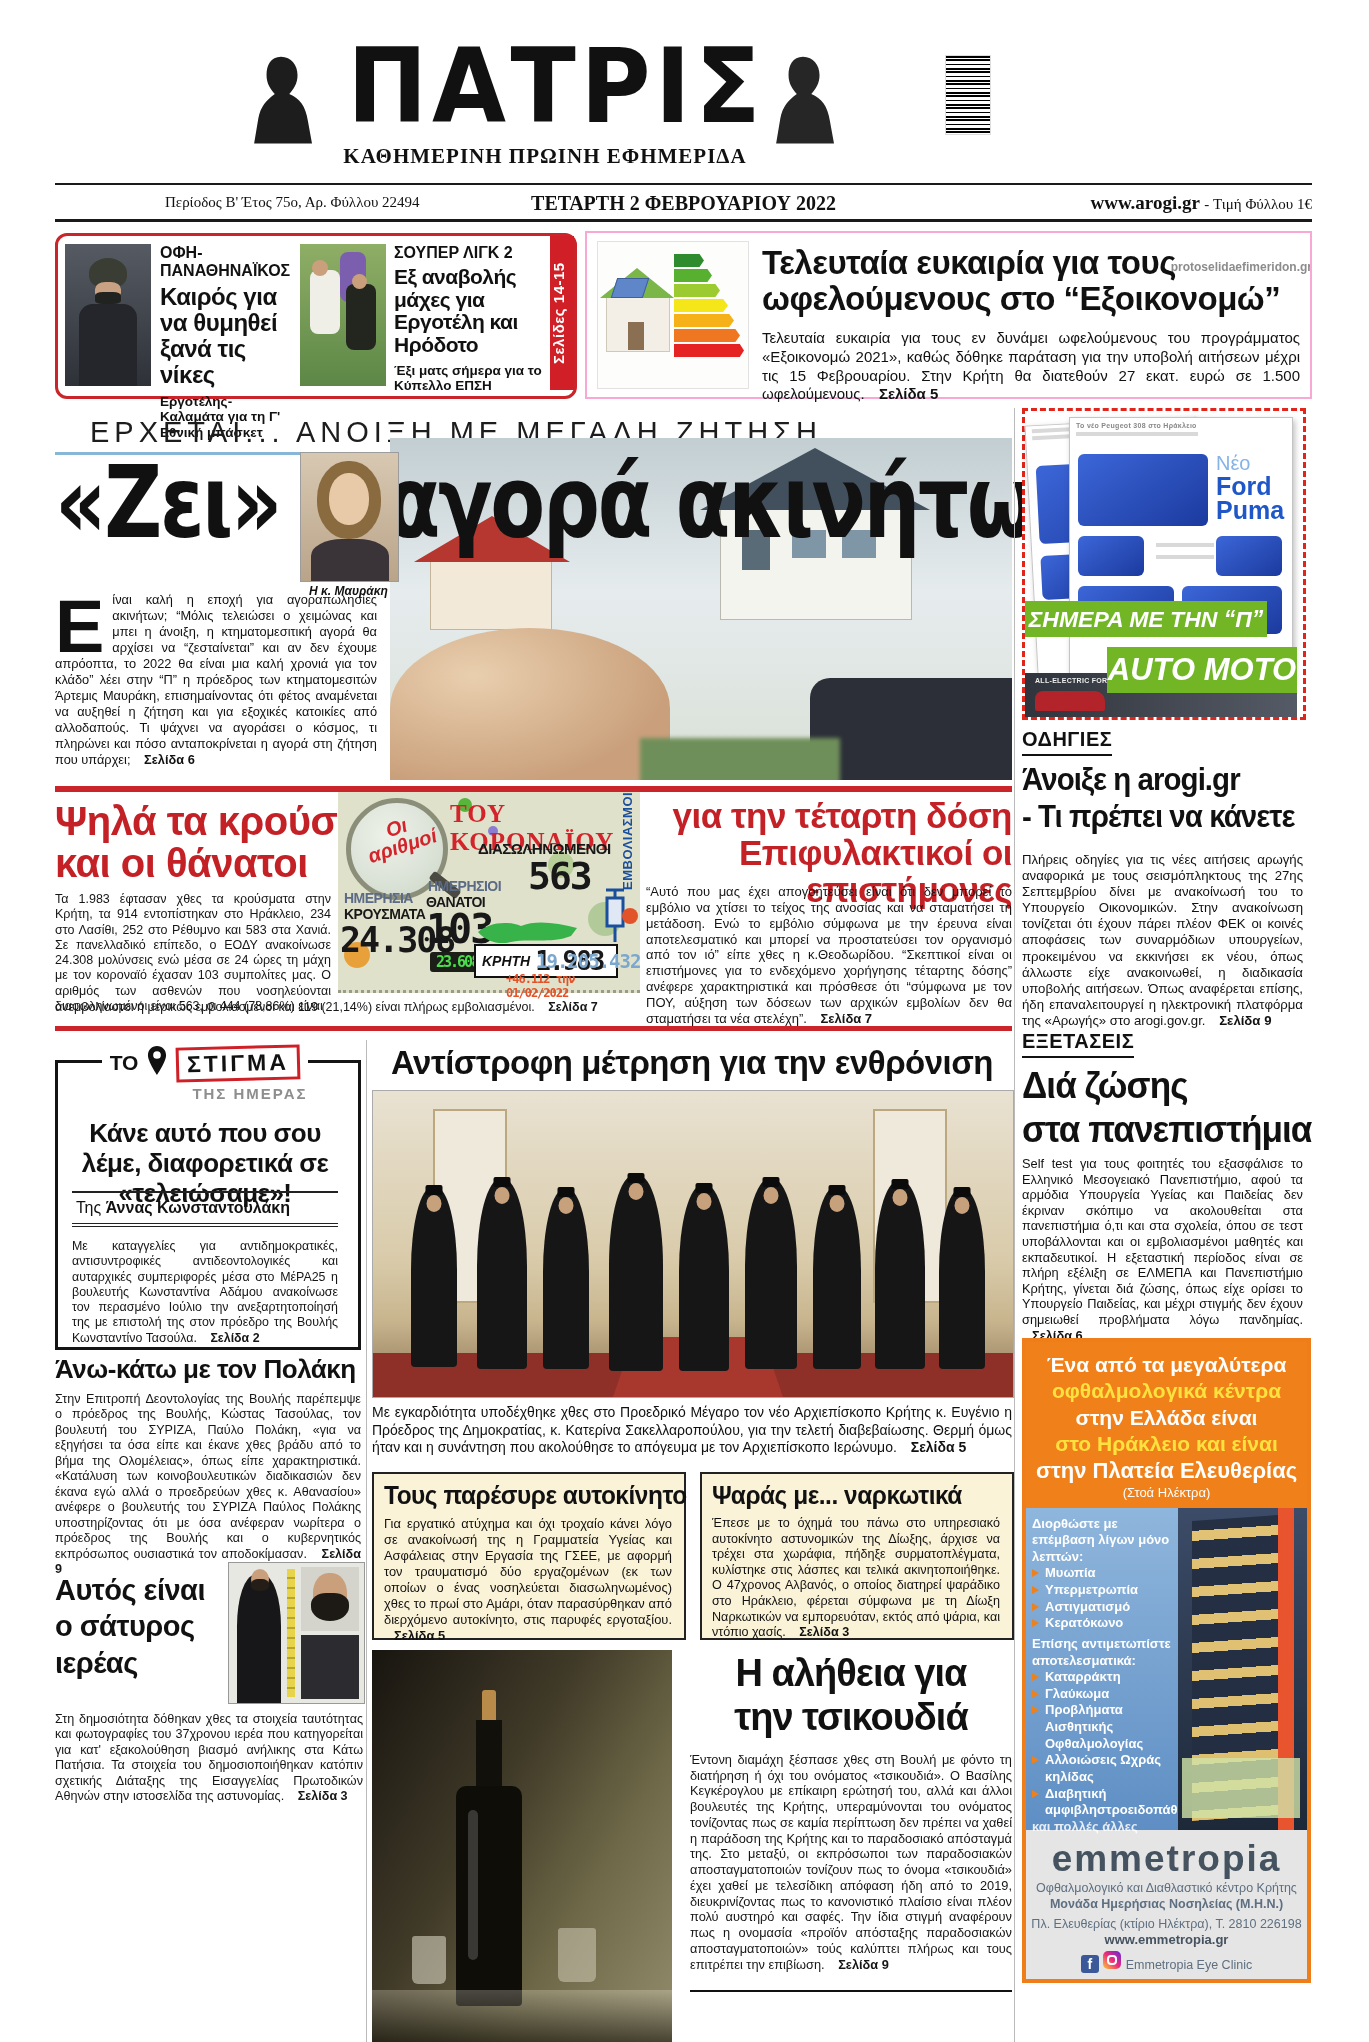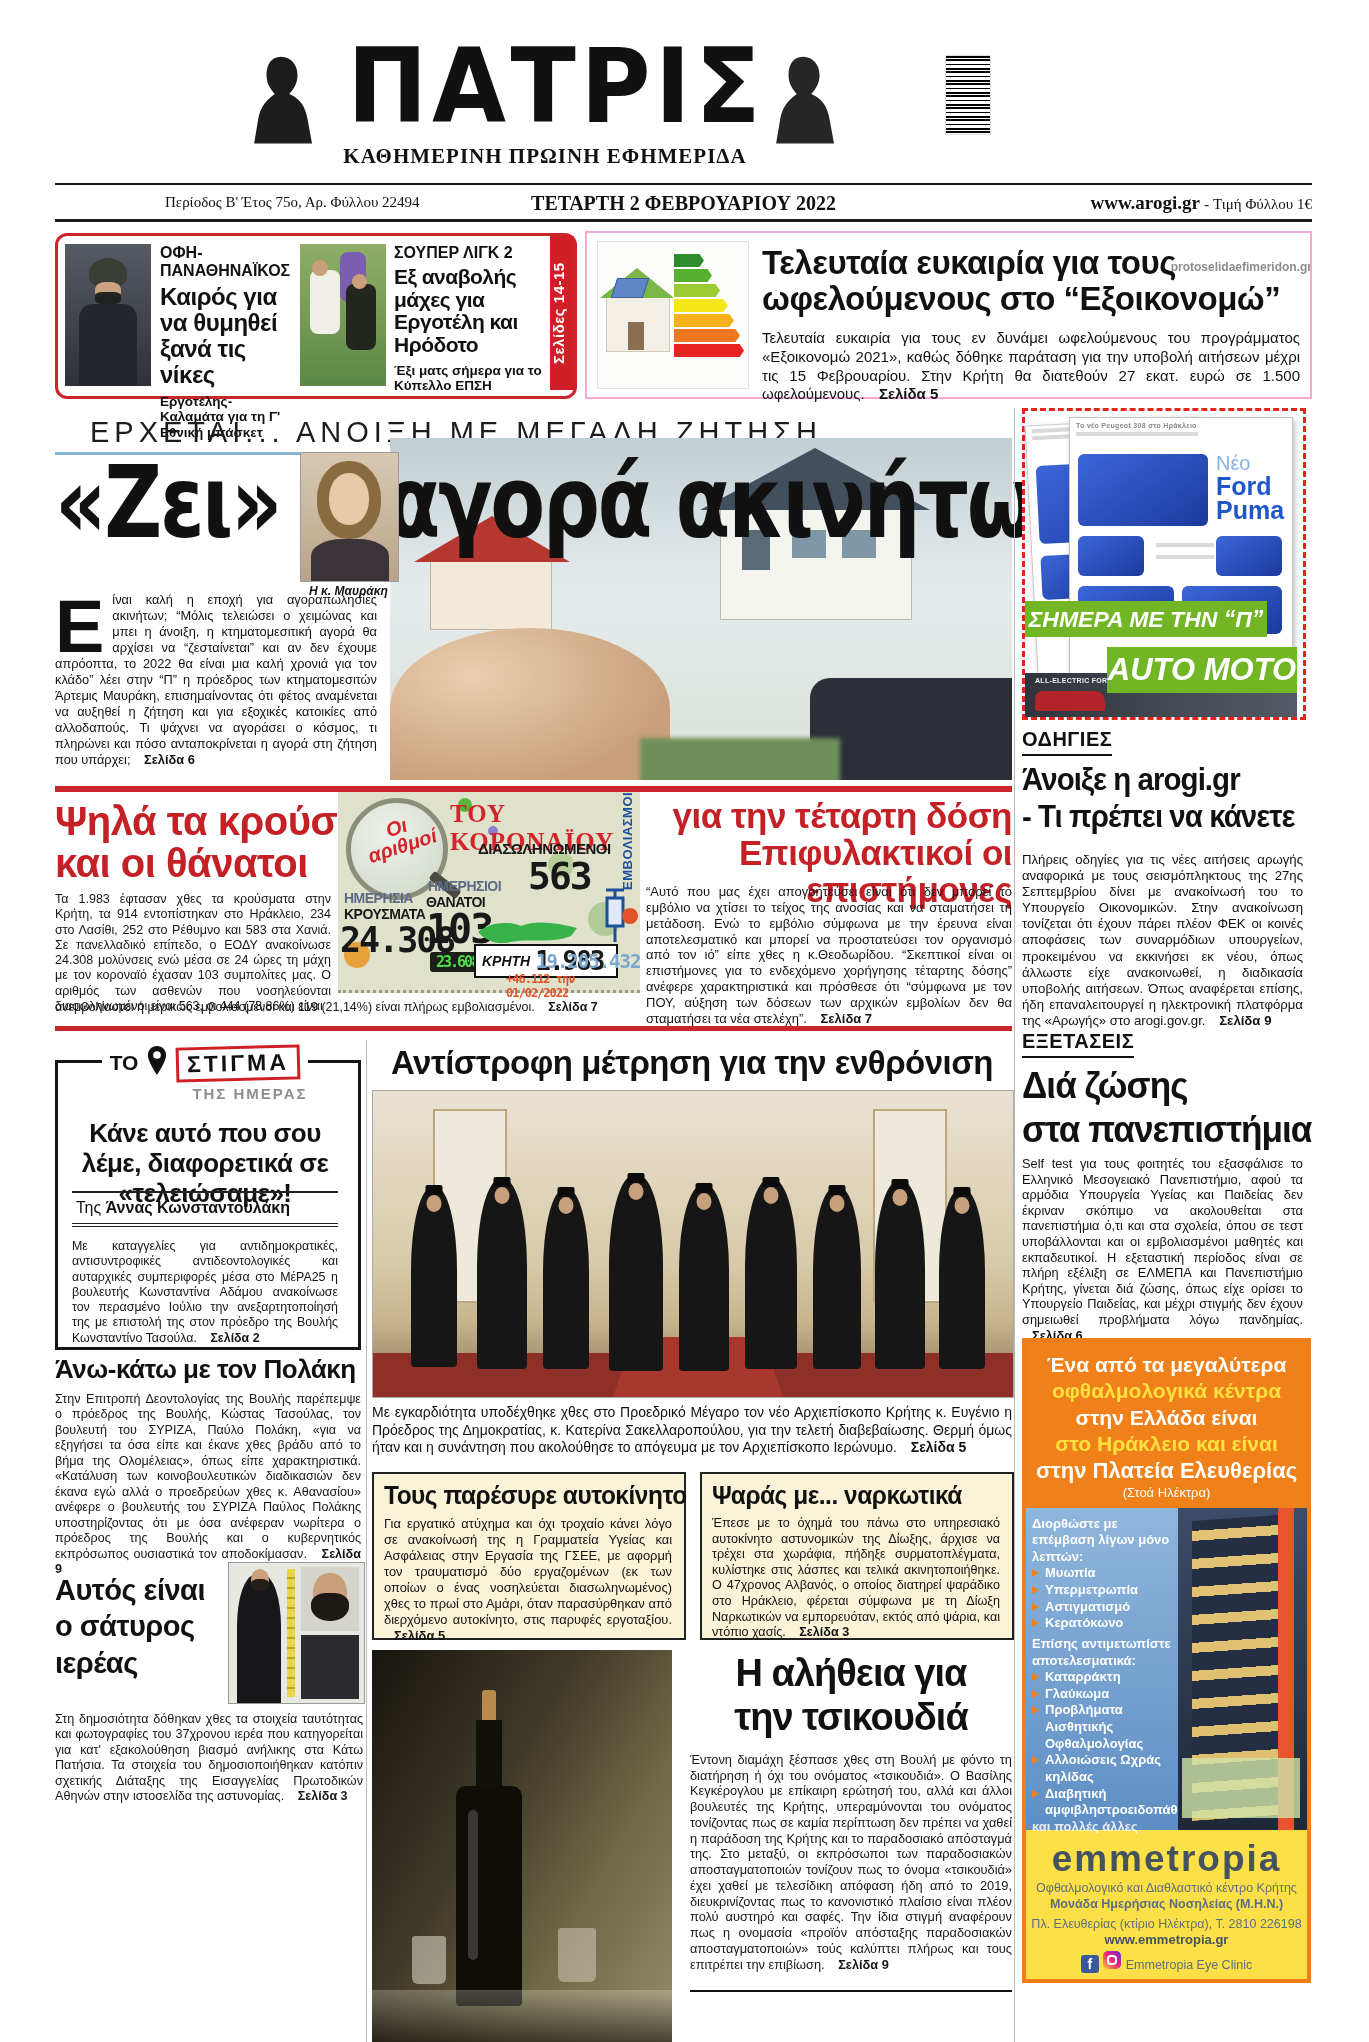--- a/index.html
+++ b/index.html
@@ -80,21 +80,21 @@
   .rail-b{font-size:13.2px;line-height:1.22;}
   .promo{border:3px dashed #e1251b;background:#fff;}
   .promo-page{background:#fff;border:1px solid #c4c4c4;box-shadow:2px 3px 6px rgba(0,0,0,.25);}
   .gbar{height:4px;background:#d9d9d9;margin:3px 6px;}
   .carblock{background:linear-gradient(145deg,#3c66d8,#1b3a9e);border-radius:6px;}
   .green-banner{background:#72b626;color:#fff;font-weight:900;font-style:italic;text-align:center;}
   .ford-neo{color:#85b3e6;font-size:20px;}
   .ford-bold{color:#1f57c8;font-weight:900;font-size:25px;line-height:.95;}
   .tinycap{color:#eee;font-weight:bold;font-size:7px;letter-spacing:.3px;}
   
-  .em{border:4px solid #ef7d1a;background:#fde047;}
+  .em{border:4px solid #ef7d1a;background:#e5e5e5;}
   .em-top{background:#f08019;text-align:center;}
   .em-l1{font-weight:bold;font-size:21px;line-height:1.25;}
   .em-wh{color:#fff;} .em-yl{color:#ffe23f;}
   .em-note{color:#fff;font-size:13px;}
   .em-panel{background:linear-gradient(180deg,#8fb6dc,#5e8ec4);color:#fff;font-weight:bold;font-size:13px;line-height:1.28;}
   .em-item{padding-left:13px;position:relative;}
   .em-item::before{content:"";position:absolute;left:0;top:4px;border-left:7px solid #f08019;border-top:4px solid transparent;border-bottom:4px solid transparent;}
   .em-logo{color:#45525f;font-size:37px;letter-spacing:2px;font-weight:600;text-align:center;}
   .em-small{color:#5d6f80;font-size:12.5px;text-align:center;line-height:1.3;}
   .em-url{color:#45525f;font-weight:bold;font-size:13px;text-align:center;}

